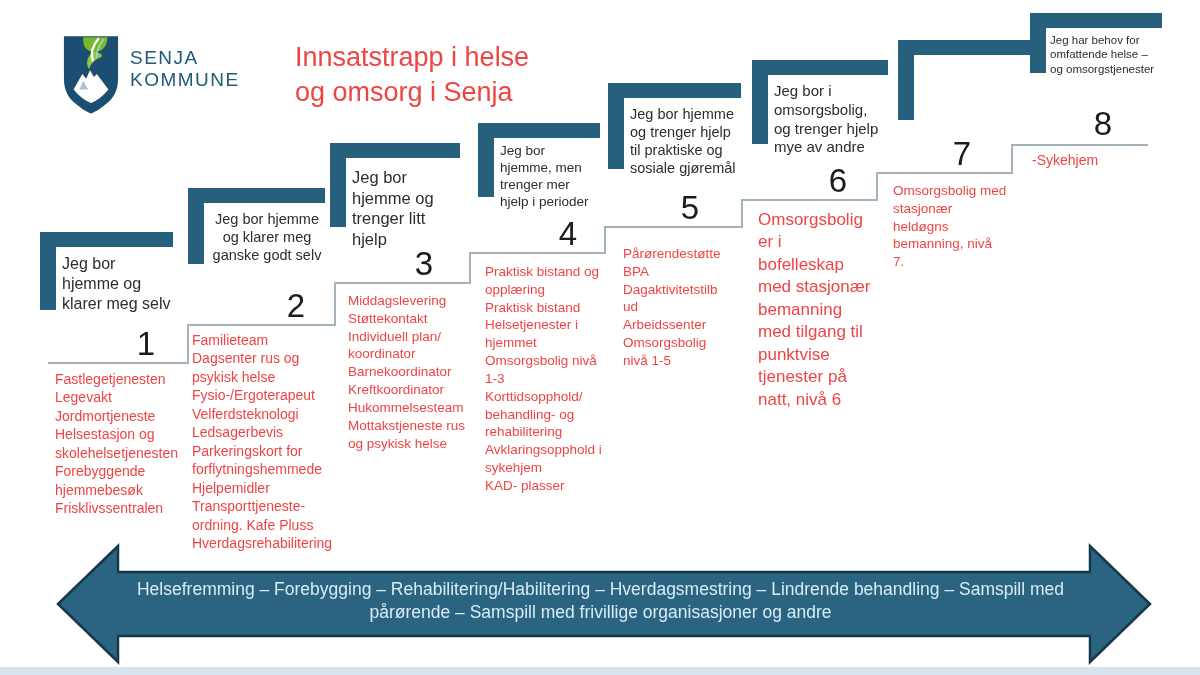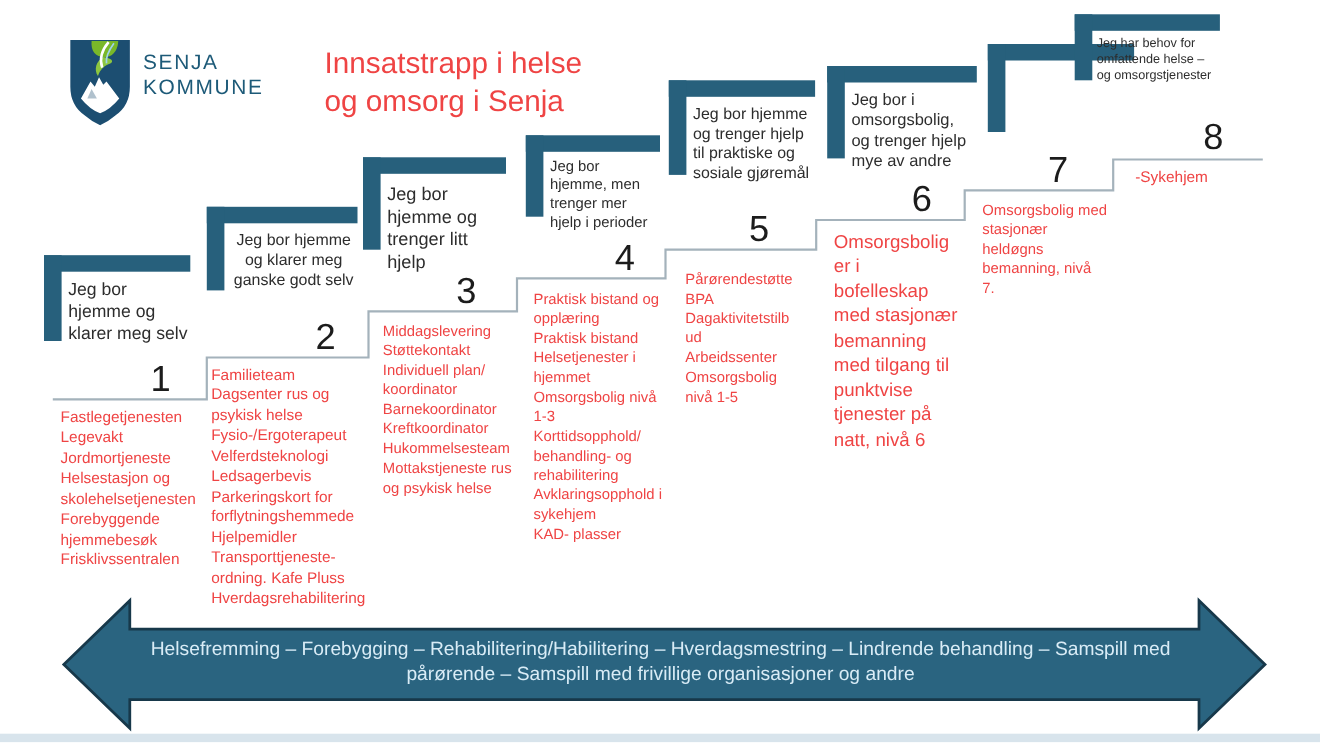--- a/index.html
+++ b/index.html
@@ -38,36 +38,36 @@
   .s3 .hdr { left:330px; top:143px; width:130px; height:118px; } .s3 .bar-left{height:84px;}
   .s3 .hdr-text { font-size:16.5px; top:24px; }
   .s3 .num { left:400px; top:246px; }
   .s3 .list { left:348px; top:292px; width:120px; font-size:13.5px; }
 
   .s4 .hdr { left:478px; top:123px; width:122px; height:95px; } .s4 .bar-left{height:74px;}
   .s4 .hdr-text { font-size:13.5px; top:20px; }
   .s4 .num { left:544px; top:216px; }
   .s4 .list { left:485px; top:263px; width:122px; font-size:13.5px; }
 
-  .s5 .hdr { left:608px; top:73px; width:133px; height:100px;padding-left:12px; } .s5 .bar-left{height:86px;}
+  .s5 .hdr { left:608px; top:83px; width:133px; height:100px;padding-left:12px; } .s5 .bar-left{height:86px;}
   .s5 .hdr-text { font-size:14.5px; }
   .s5 .num { left:666px; top:190px; }
   .s5 .list { left:623px; top:245px; width:102px; font-size:13.5px; }
 
   .s6 .hdr { left:752px; top:60px; width:136px; height:118px; } .s6 .bar-left{height:84px;}
   .s6 .hdr-text { font-size:15px; }
   .s6 .num { left:814px; top:163px; }
   .s6 .list { left:758px; top:209px; width:114px; font-size:17px; }
 
   .s7 .hdr { left:898px; top:40px; width:133px; height:112px; } .s7 .bar-left{height:80px;}
   .s7 .hdr-text { font-size:14.5px; }
   .s7 .num { left:938px; top:136px; }
   .s7 .list { left:893px; top:182px; width:114px; font-size:13.5px; }
 
-  .s8 .hdr { left:977px; top:13px; width:132px; height:85px; } .s8 .bar-left{height:60px;}
+  .s8 .hdr { left:1030px; top:13px; width:132px; height:85px; } .s8 .bar-left{height:60px;}
   .s8 .hdr-text { font-size:11.5px; top:20px; left:20px; }
   .s8 .num { left:1079px; top:106px; }
   .s8 .list { left:1032px; top:151px; width:114px; font-size:14px; }
 
   
   .arrow-svg { position:absolute; left:0; top:0; width:1200px; height:675px; }
   .arrow-text { position:absolute; left:128px; top:578px; width:945px; text-align:center;
     font-size:17.5px; line-height:23px; color:#d9ecf6; }
   .bottom-strip { position:absolute; left:0; top:667px; width:1200px; height:8px; background:#d8e4ec; }
 </style>

